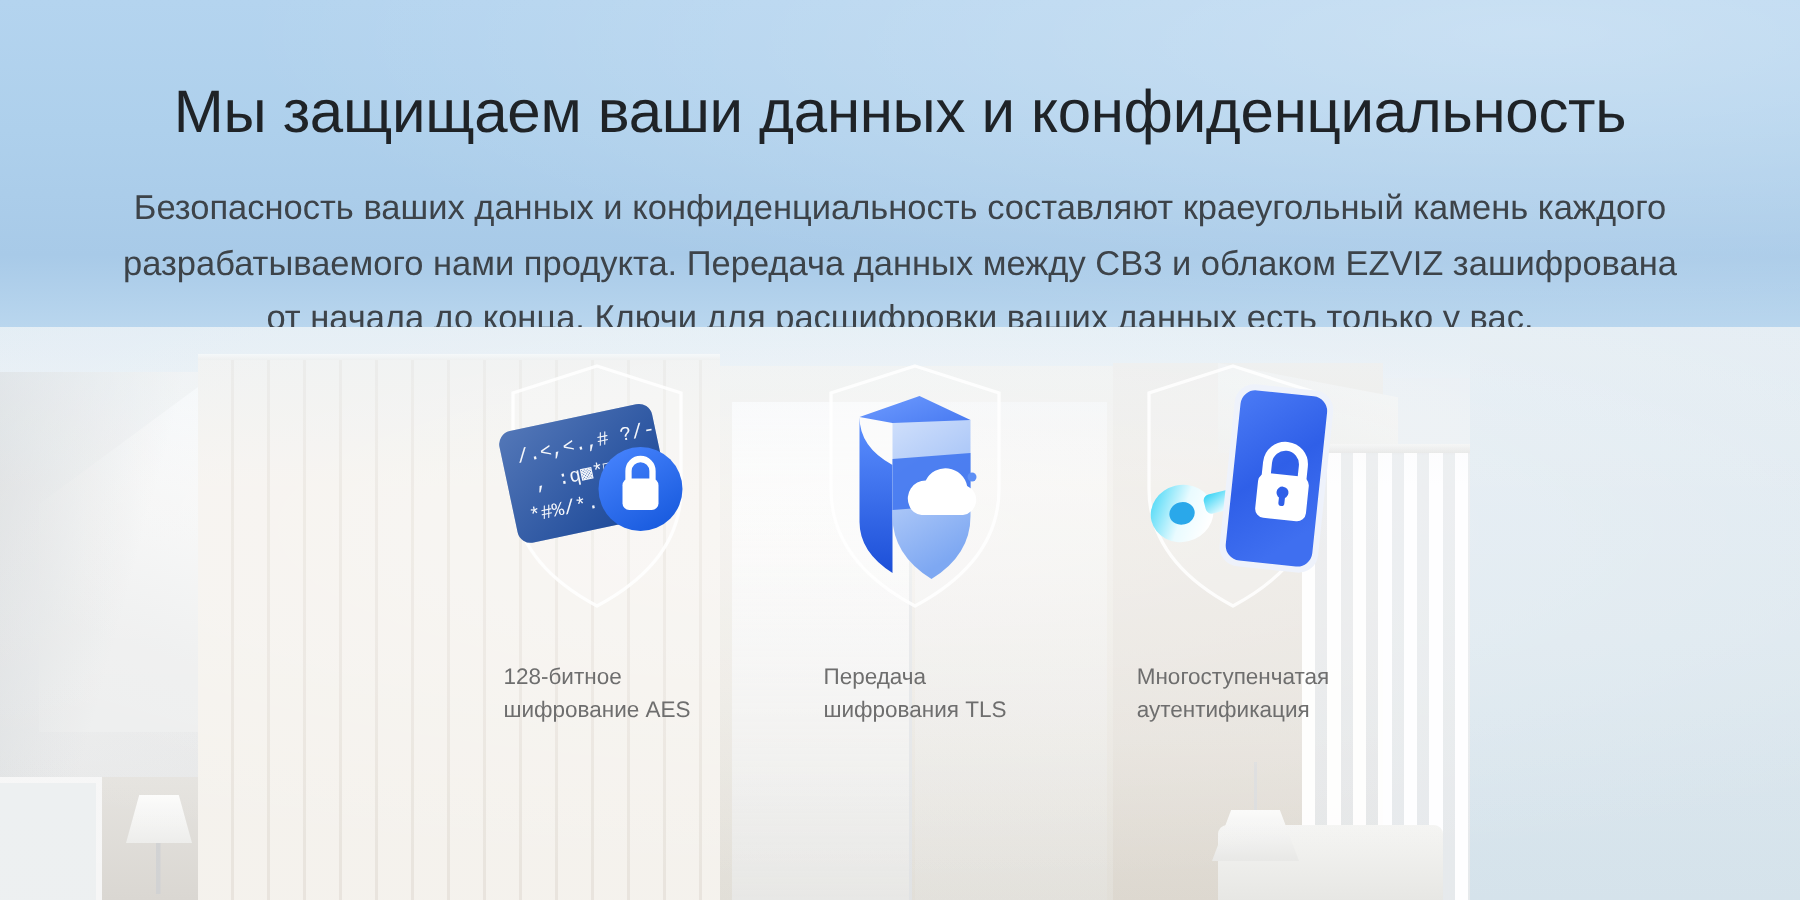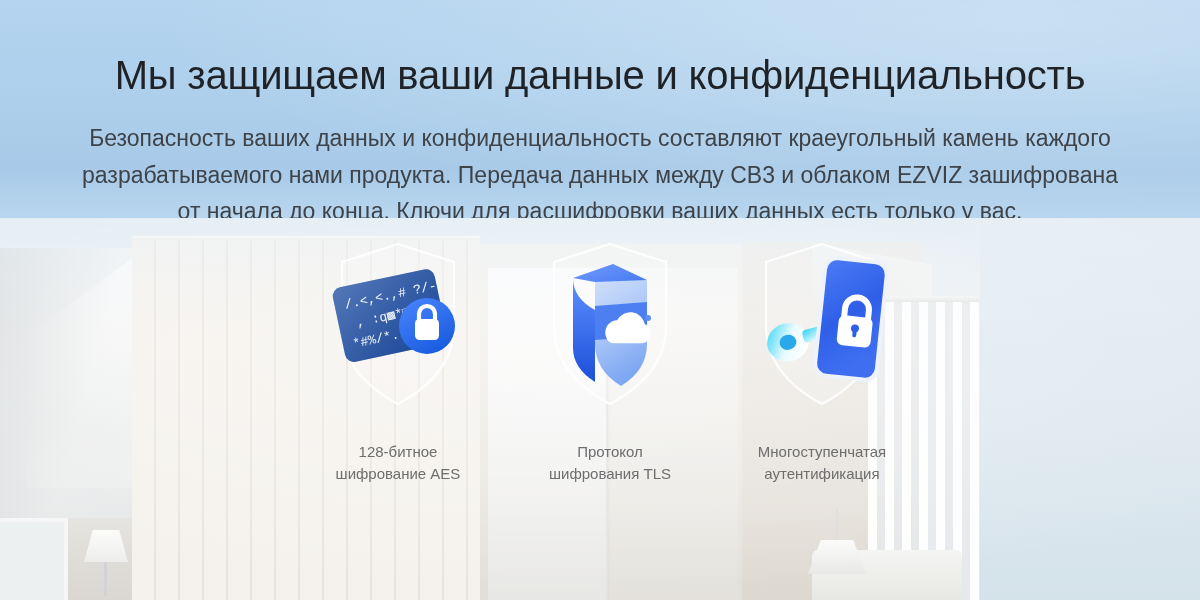--- a/index.html
+++ b/index.html
@@ -236,35 +236,34 @@
   }
   .art {
     position: absolute;
     left: 0; top: 0;
     width: 150px;
     height: 185px;
   }
 
   .caption {
     margin-top: 16px;
-    text-align: center;
     font-size: 15px;
     line-height: 1.45;
     color: #6e6e6e;
     white-space: pre-line;
   }
 </style>
 </head>
 <body>
 
 <div class="page">
 
   <div class="header">
     <div class="header-inner">
-      <h1 class="headline">Мы защищаем ваши данные и конфиденциальность</h1>
+      <h1 class="headline">Мы защищаем ваши данных и конфиденциальность</h1>
       <p class="subcopy">Безопасность ваших данных и конфиденциальность составляют краеугольный камень каждого разрабатываемого нами продукта. Передача данных между CB3 и облаком EZVIZ зашифрована от начала до конца. Ключи для расшифровки ваших данных есть только у вас.</p>
     </div>
   </div>
 
   <div class="stage">
 
     <div class="room">
       <div class="ceiling"></div>
       <div class="hall"></div>
       <div class="hall-wall"></div>
@@ -356,21 +355,21 @@
             <path d="M60 42 L112 40 L112 104 Q112 130 86 146 Q60 130 60 104 Z" fill="url(#sh-face)"></path>
 
             <path d="M60 66 L112 62 L112 96 L60 100 Z" fill="#3f74ef" opacity="0.88"></path>
 
             <g>
               <path d="M78 104 a13 13 0 0 1 12 -18 a16 16 0 0 1 30 4 a11 11 0 0 1 -3 21 h-30 a10 10 0 0 1 -9 -7 Z" fill="#ffffff" transform="translate(-8,-8) scale(0.92) translate(8,10)"></path>
             </g>
             <circle cx="113" cy="78" r="3" fill="#5d8ff5"></circle>
           </svg>
         </div>
-        <div class="caption">Протокол
+        <div class="caption">Передача
 шифрования TLS</div>
       </div>
 
       <div class="feature">
         <div class="shield-wrap">
           <svg class="shield-outline" viewBox="0 0 128 168">
             <path d="M64 4 L120 22 L120 86 Q120 134 64 164 Q8 134 8 86 L8 22 Z" fill="rgba(255,255,255,0.17)" stroke="rgba(255,255,255,0.85)" stroke-width="2.2"></path>
           </svg>
           <svg class="art" viewBox="0 0 150 185">
             <defs>

